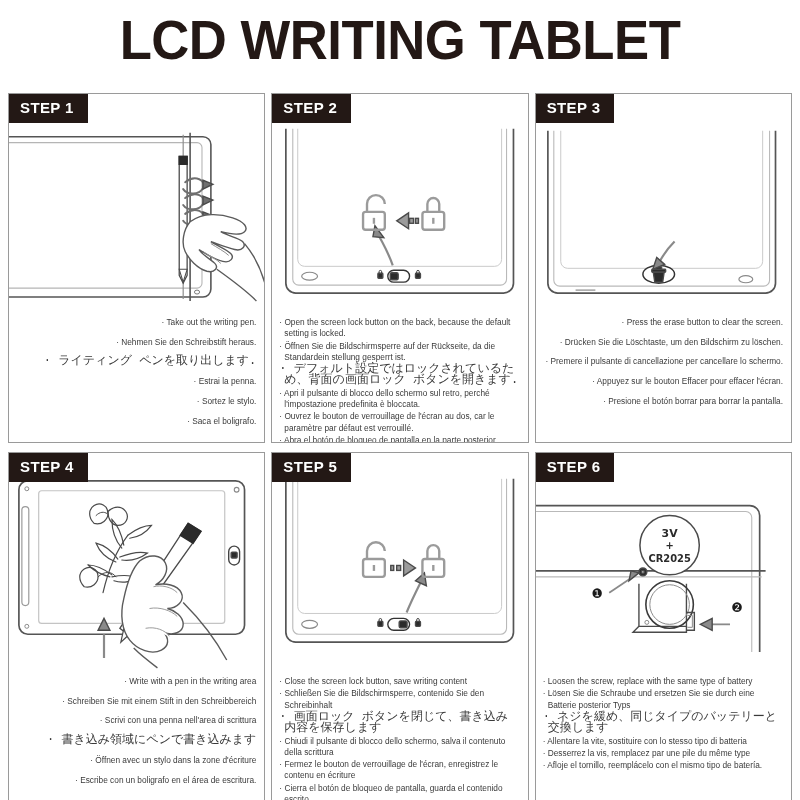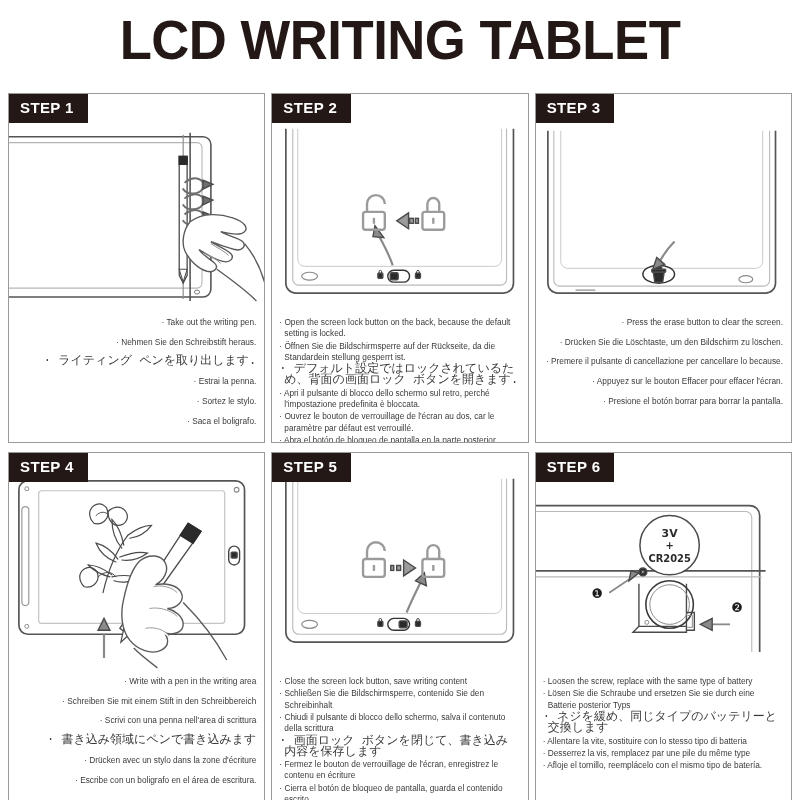--- a/index.html
+++ b/index.html
@@ -246,21 +246,21 @@
           </g>
           <rect x="121" y="173.5" width="6" height="2.5" rx="0.8" fill="#2b2b2b"></rect>
 
           <path d="M 140 148 C 132 156 127 164 124 170" stroke="#8a8a8a" stroke-width="2.2" fill="none"></path>
           <path d="M 118 176 L 122 164 L 130 171 Z" fill="#8a8a8a"></path>
         </svg>
       </div>
       <div class="texts spaced">
         <p class="tline">· Press the erase button to clear the screen.</p>
         <p class="tline">· Drücken Sie die Löschtaste, um den Bildschirm zu löschen.</p>
-        <p class="tline">· Premere il pulsante di cancellazione per cancellare lo because.</p>
+        <p class="tline">· Premere il pulsante di cancellazione per cancellare lo schermo.</p>
         <p class="tline">· Appuyez sur le bouton Effacer pour effacer l'écran.</p>
         <p class="tline">· Presione el botón borrar para borrar la pantalla.</p>
       </div>
     </div>
 
     <div class="panel">
       <div class="badge">STEP 4</div>
       <div class="illus">
         <svg viewBox="0 0 258 218" fill="none" stroke="#4a4a4a" stroke-width="1.4">
 
@@ -319,21 +319,21 @@
             <path d="M 96 206 L 96 182"></path>
           </g>
           <path d="M 90 178 L 102 178 L 96 166 Z" fill="#8a8a8a"></path>
         </svg>
       </div>
       <div class="texts spaced">
         <p class="tline">· Write with a pen in the writing area</p>
         <p class="tline">· Schreiben Sie mit einem Stift in den Schreibbereich</p>
         <p class="tline">· Scrivi con una penna nell'area di scrittura</p>
         <p class="tline jp">· 書き込み領域にペンで書き込みます</p>
-        <p class="tline">· Drücken avec un stylo dans la zone d'écriture</p>
+        <p class="tline">· Öffnen avec un stylo dans la zone d'écriture</p>
         <p class="tline">· Escribe con un boligrafo en el área de escritura.</p>
       </div>
     </div>
 
     <div class="panel">
       <div class="badge">STEP 5</div>
       <div class="illus">
         <svg viewBox="0 0 258 218" fill="none" stroke="#4a4a4a" stroke-width="1.4">
 
           <path d="M 14 25 L 14 180 A 10 10 0 0 0 24 190 L 234 190 A 10 10 0 0 0 244 180 L 244 25" stroke="#555" stroke-width="1.7"></path>
@@ -371,22 +371,22 @@
           <g stroke="#9b9b9b" stroke-width="2.4" fill="none">
             <rect x="152" y="106" width="22" height="18" rx="2.5"></rect>
             <path d="M 157 106 L 157 98 A 6 6 0 0 1 169 98 L 169 106"></path>
           </g>
           <line x1="163" y1="112" x2="163" y2="118" stroke="#9b9b9b" stroke-width="2.4"></line>
         </svg>
       </div>
       <div class="texts tight">
         <p class="tline">· Close the screen lock button, save writing content</p>
         <p class="tline">· Schließen Sie die Bildschirmsperre, contenido Sie den Schreibinhalt</p>
+        <p class="tline jp">· 画面ロック ボタンを閉じて、書き込み内容を保存します</p>
         <p class="tline">· Chiudi il pulsante di blocco dello schermo, salva il contenuto della scrittura</p>
-        <p class="tline jp">· 画面ロック ボタンを閉じて、書き込み内容を保存します</p>
         <p class="tline">· Fermez le bouton de verrouillage de l'écran, enregistrez le contenu en écriture</p>
         <p class="tline">· Cierra el botón de bloqueo de pantalla, guarda el contenido escrito</p>
       </div>
     </div>
 
     <div class="panel">
       <div class="badge">STEP 6</div>
       <div class="illus">
         <svg viewBox="0 0 258 218" fill="none" stroke="#4a4a4a" stroke-width="1.4">
 

